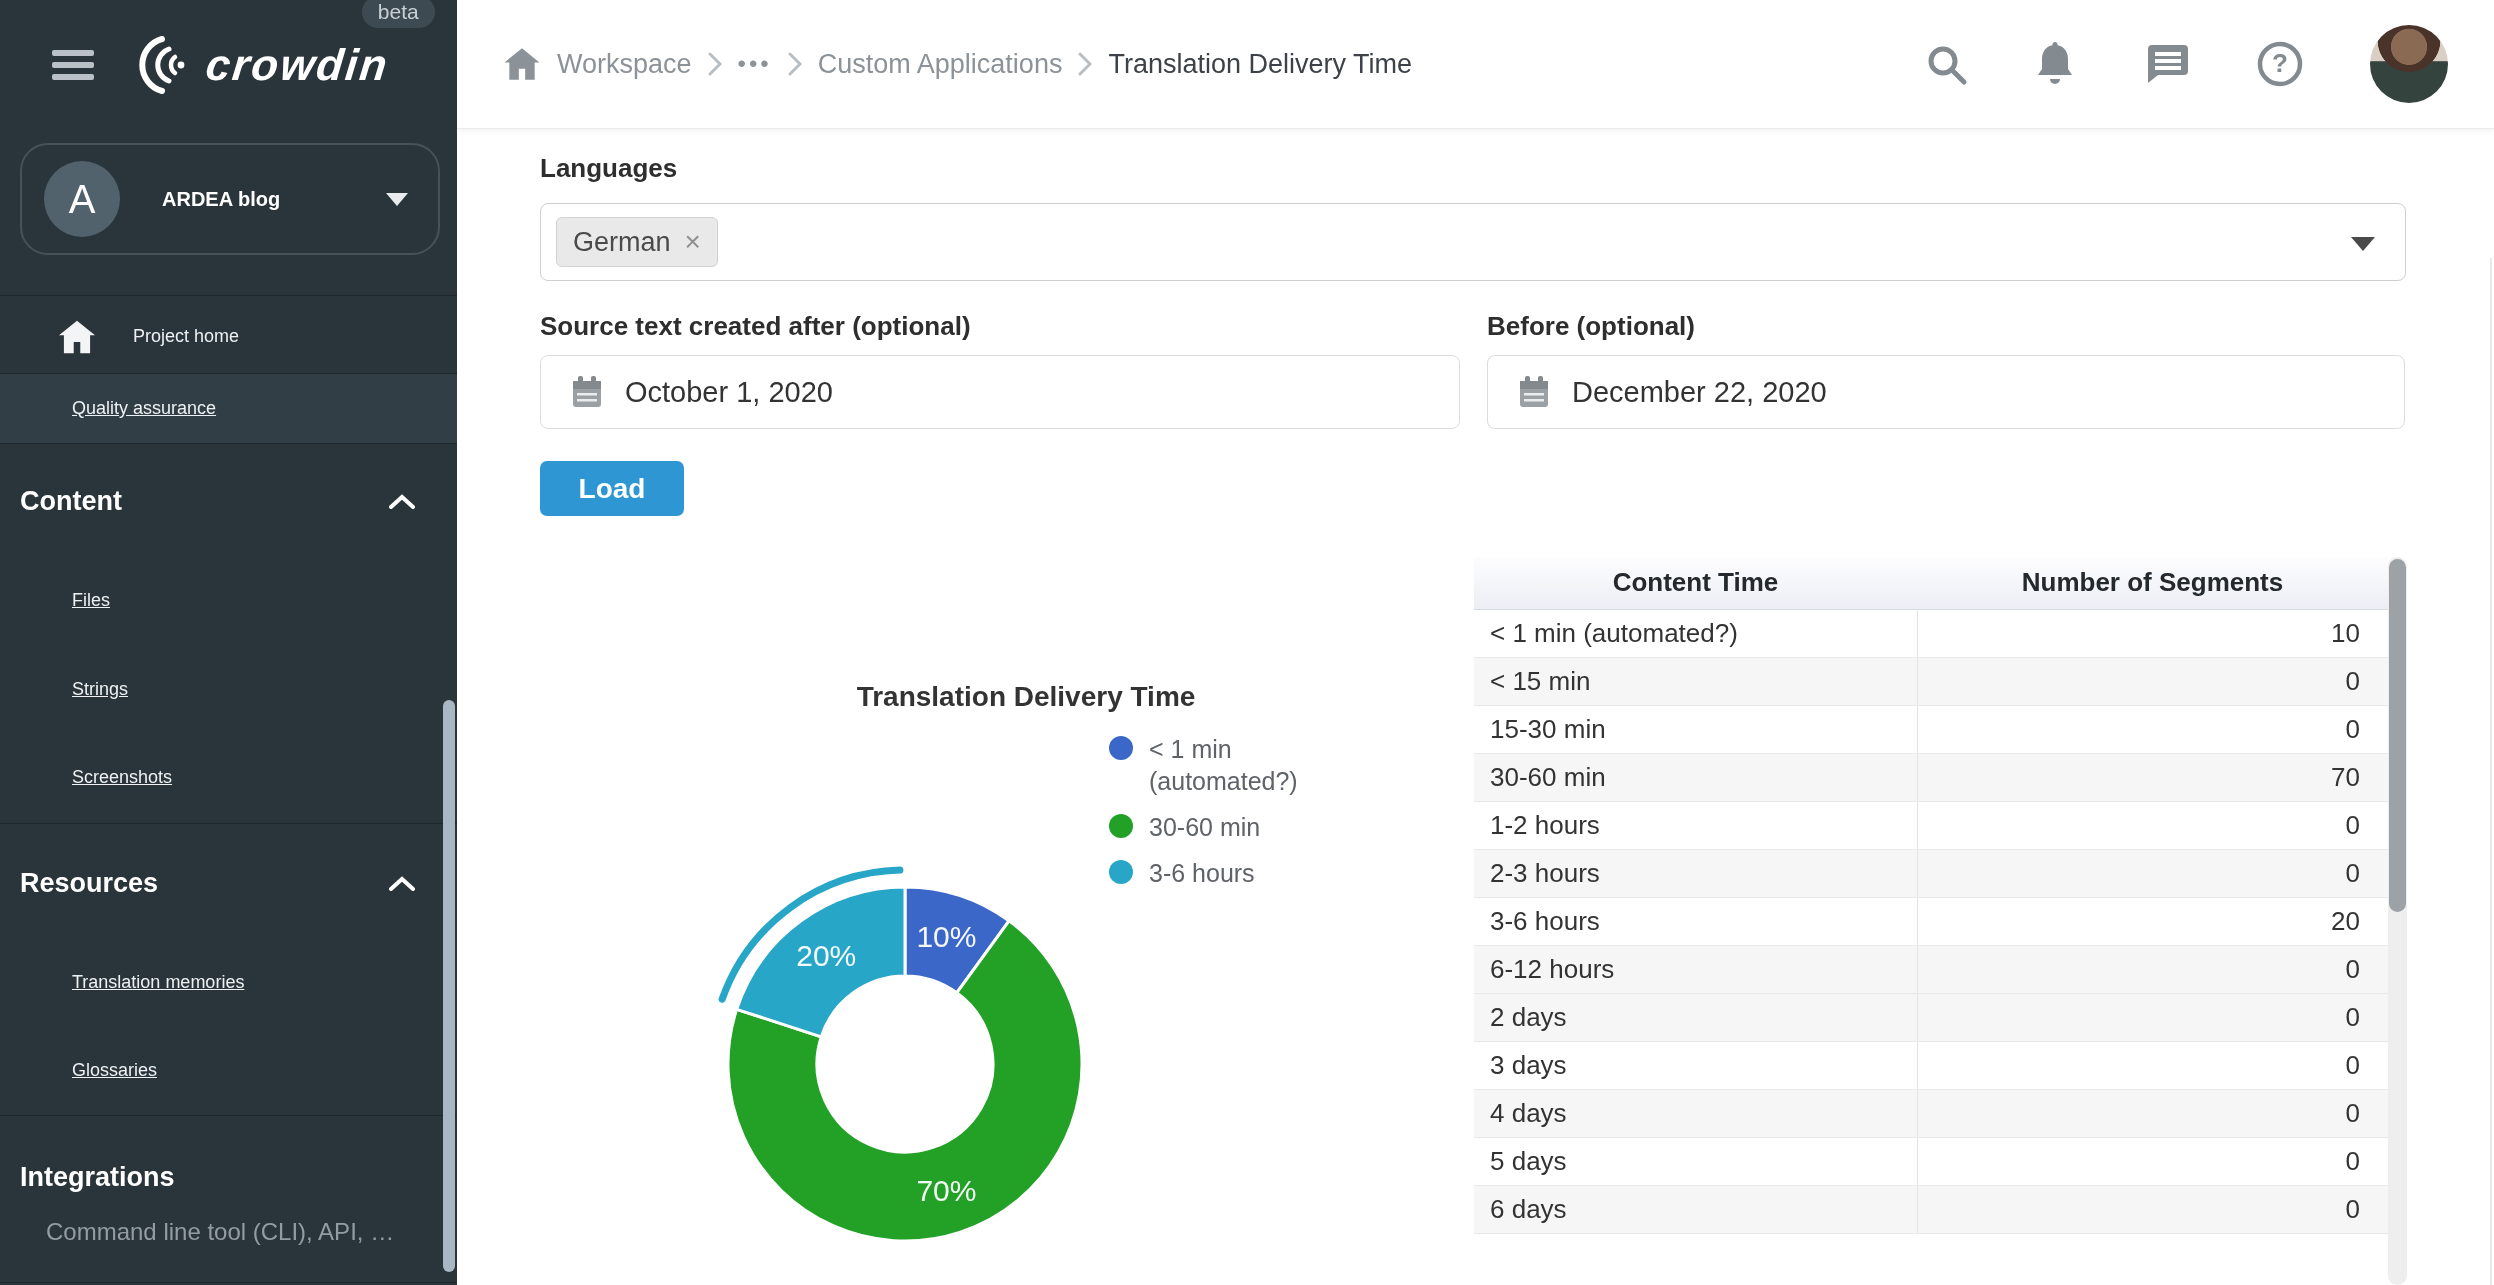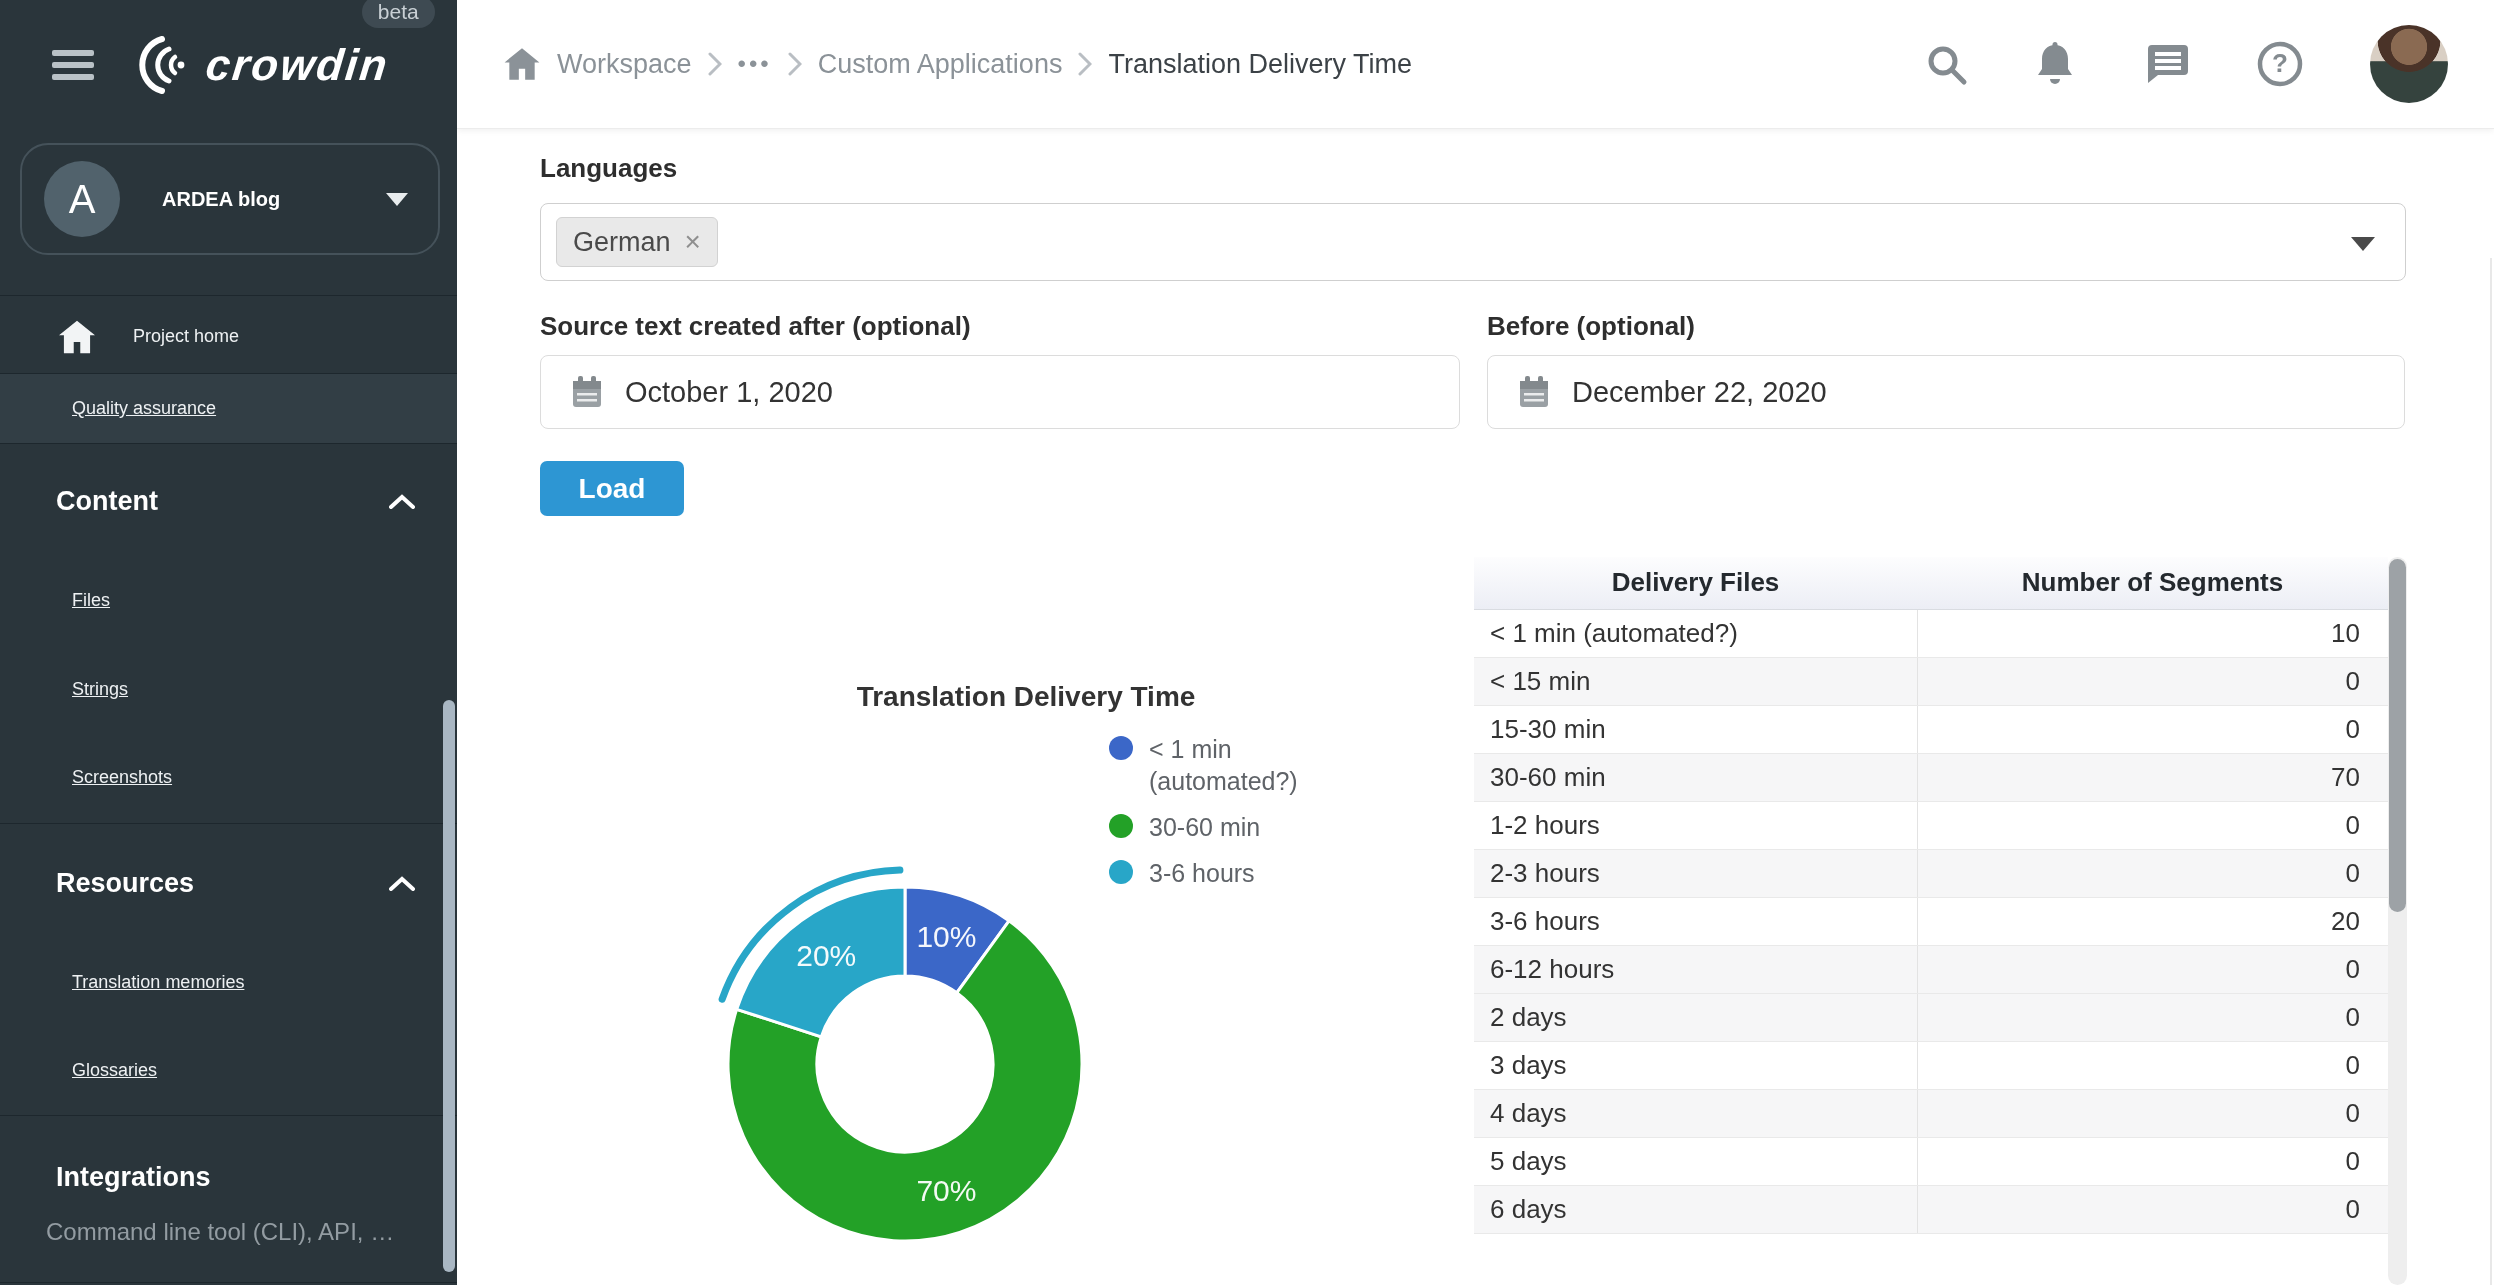--- a/index.html
+++ b/index.html
@@ -18,21 +18,21 @@
   .proj-card { position:absolute; left:20px; top:143px; width:420px; height:112px; border:2px solid #45525a; border-radius:28px; display:flex; align-items:center; cursor:pointer; }
   .proj-avatar { width:76px; height:76px; border-radius:50%; background:#51626c; color:#fff; font-size:40px; display:flex; align-items:center; justify-content:center; margin-left:22px; }
   .proj-name { color:#fff; font-size:20px; font-weight:bold; margin-left:42px; }
   .caret-down { margin-left:auto; margin-right:30px; width:0; height:0; border-left:11px solid transparent; border-right:11px solid transparent; border-top:13px solid #e8ecee; }
 
   .sb-divider { position:absolute; left:0; width:457px; height:1px; background:#1d272d; }
   .sb-row { position:absolute; left:0; width:457px; display:flex; align-items:center; color:#eef1f3; font-size:18px; cursor:pointer; }
   .sb-row .home-ic { margin-left:57px; margin-right:36px; }
   .sb-indent { padding-left:72px;text-decoration:underline; }
   .sb-section { position:absolute; left:0; width:457px; display:flex; align-items:center; color:#fff; font-size:27px; font-weight:bold; cursor:pointer; }
-  .sb-section .sec-label { margin-left:56px;text-align:center; }
+  .sb-section .sec-label { margin-left:20px;text-align:center; }
   .chev-up { margin-left:auto; margin-right:42px; }
   .sb-sub { color:#939ca2; font-size:24px; }
   .row-lite { background:#323e45; }
 
   .sb-scrollbar { position:absolute; right:2px; top:700px; width:12px; height:572px; background:#a9b7c3; border-radius:7px; cursor:pointer; }
 
   
   .topbar { position:absolute; left:457px; top:0; width:2037px; height:129px; background:#fff; border-bottom:1px solid #ececec; box-shadow:0 2px 6px rgba(0,0,0,.06); display:flex; align-items:center; padding:0 46px; z-index:4; }
   .crumb { display:flex; align-items:center; gap:16px; }
   .crumb-link { color:#8b9298; font-size:27px; cursor:pointer; }
@@ -295,21 +295,21 @@
     </ul>
 
   <div class="seg-table-wrap">
     <table class="seg">
       <colgroup>
           <col style="width:443px">
           <col style="width:471px">
         </colgroup>
       <thead>
         <tr>
-          <th>Delivery Files</th>
+          <th>Content Time</th>
           <th>Number of Segments</th>
         </tr>
       </thead>
       <tbody id="seg-body">
           <tr>
             <td>&lt; 1 min (automated?)</td>
             <td class="num">10</td>
           </tr>
           <tr class="striped">
             <td>&lt; 15 min</td>

